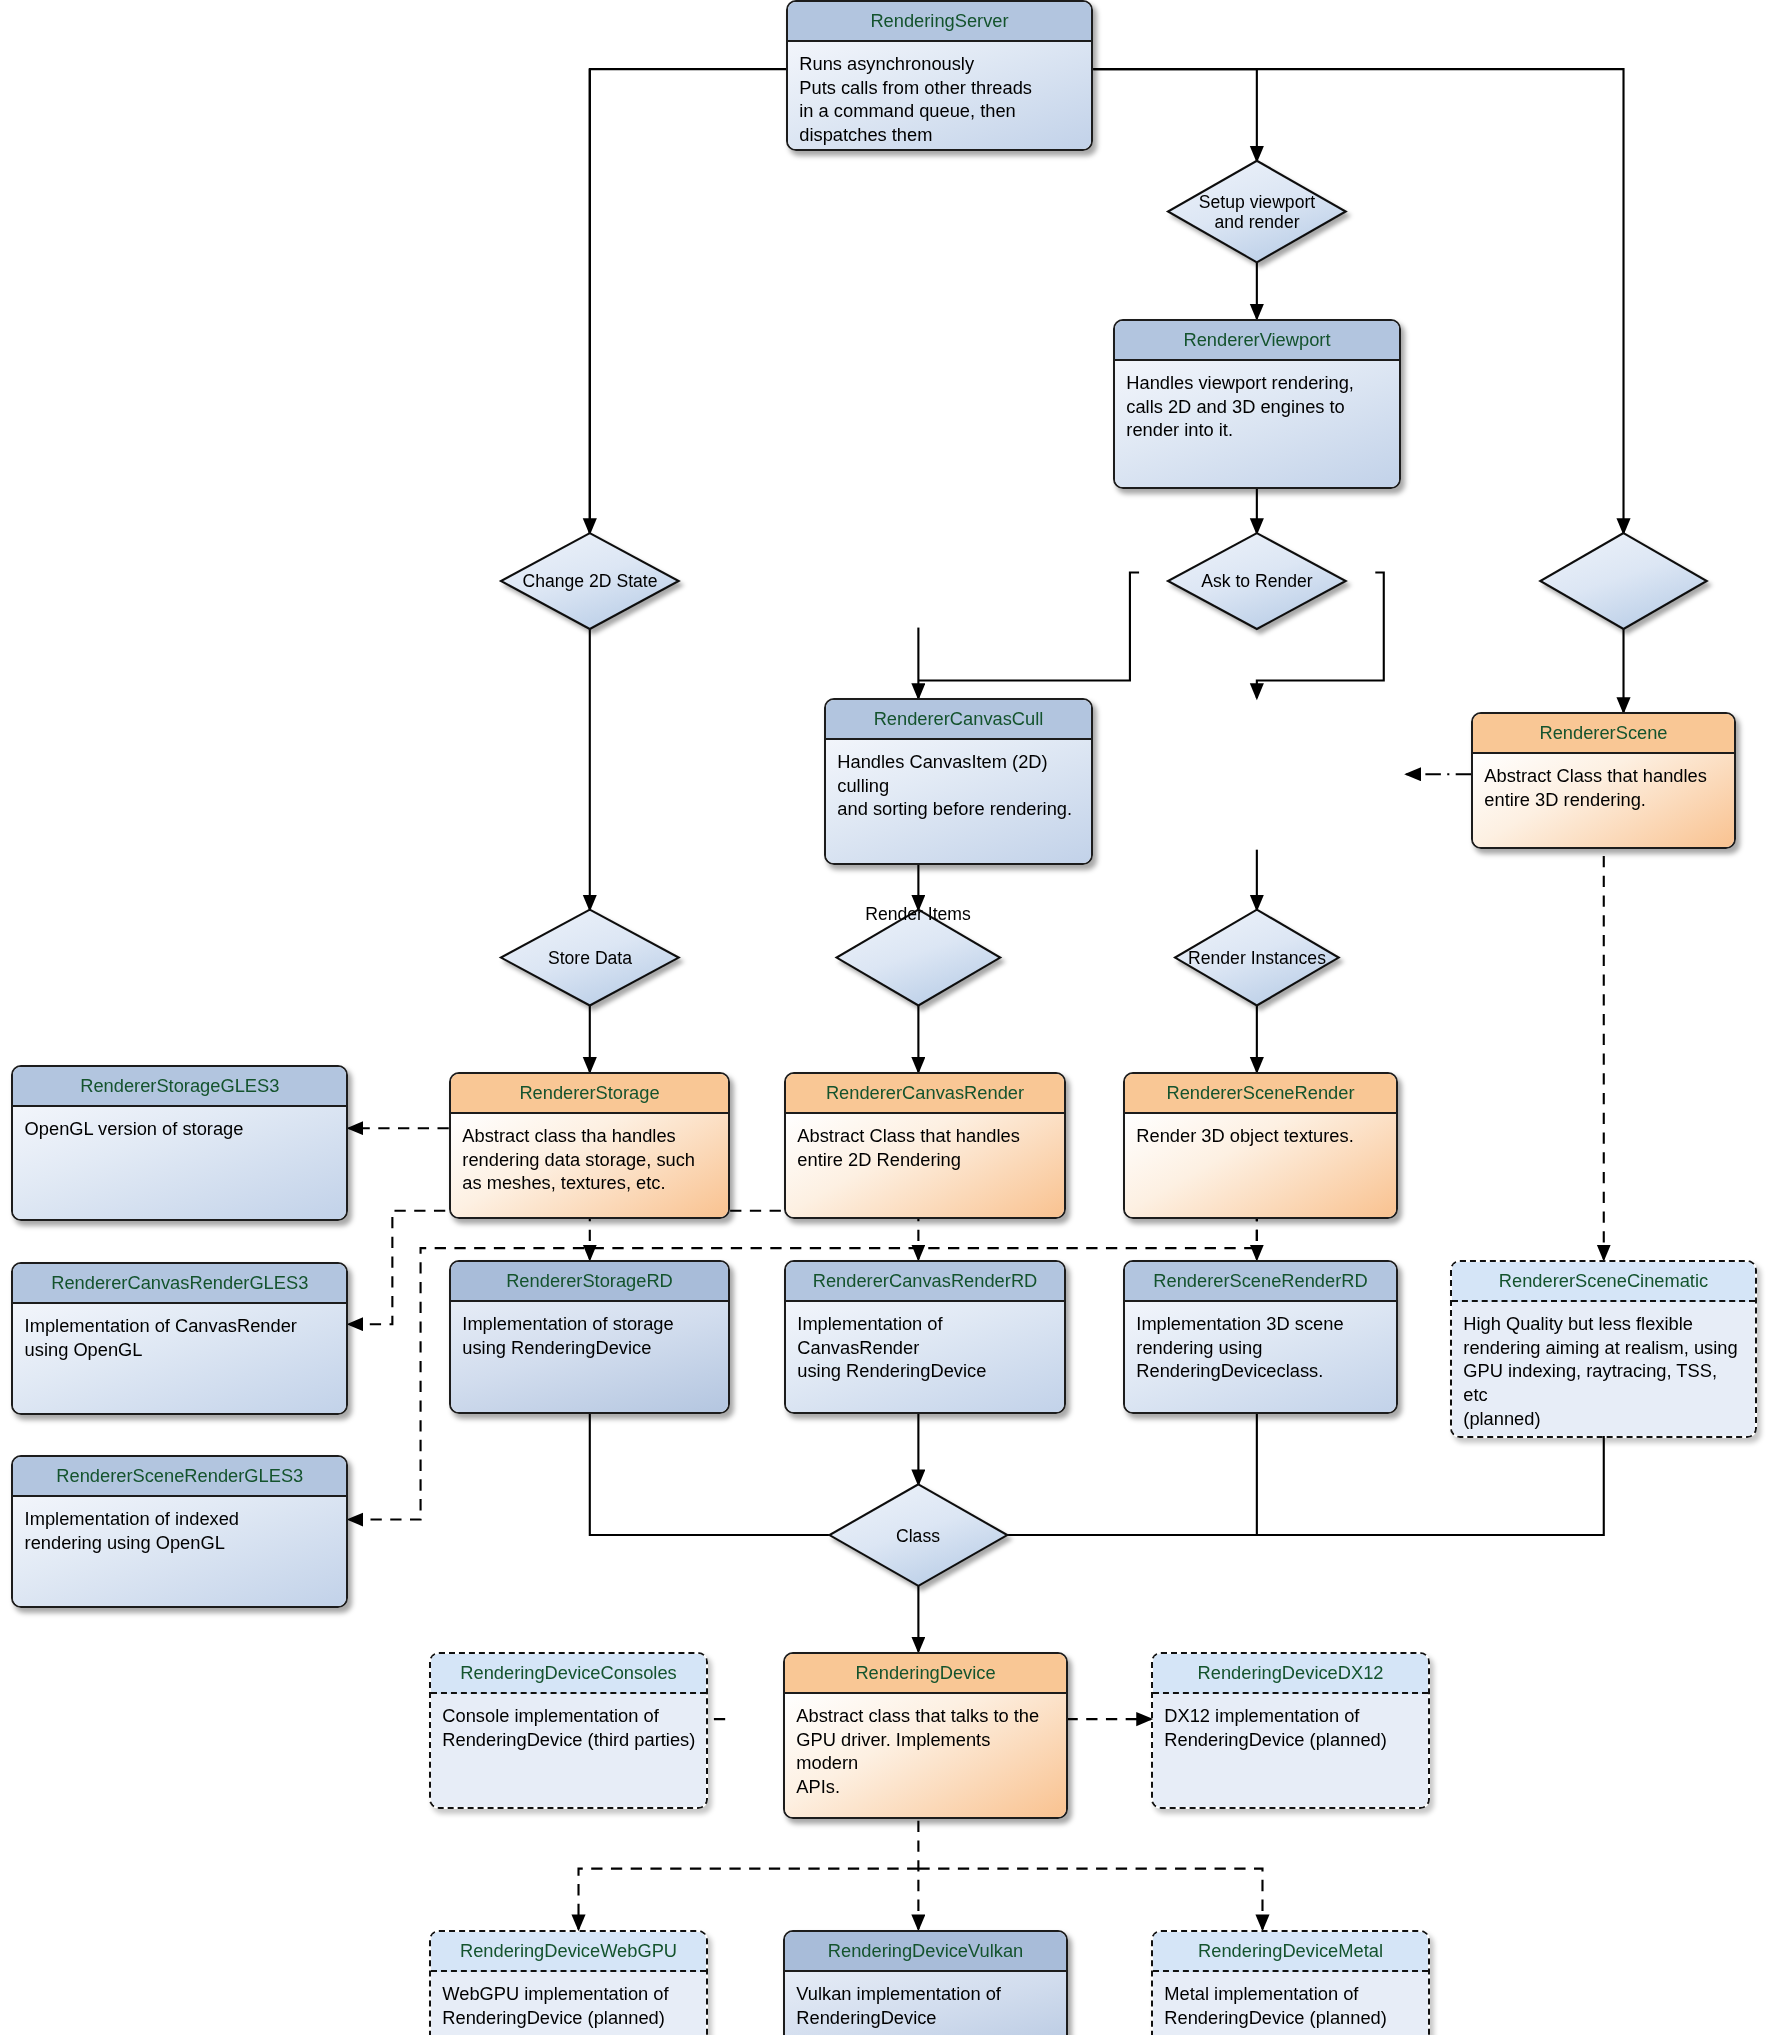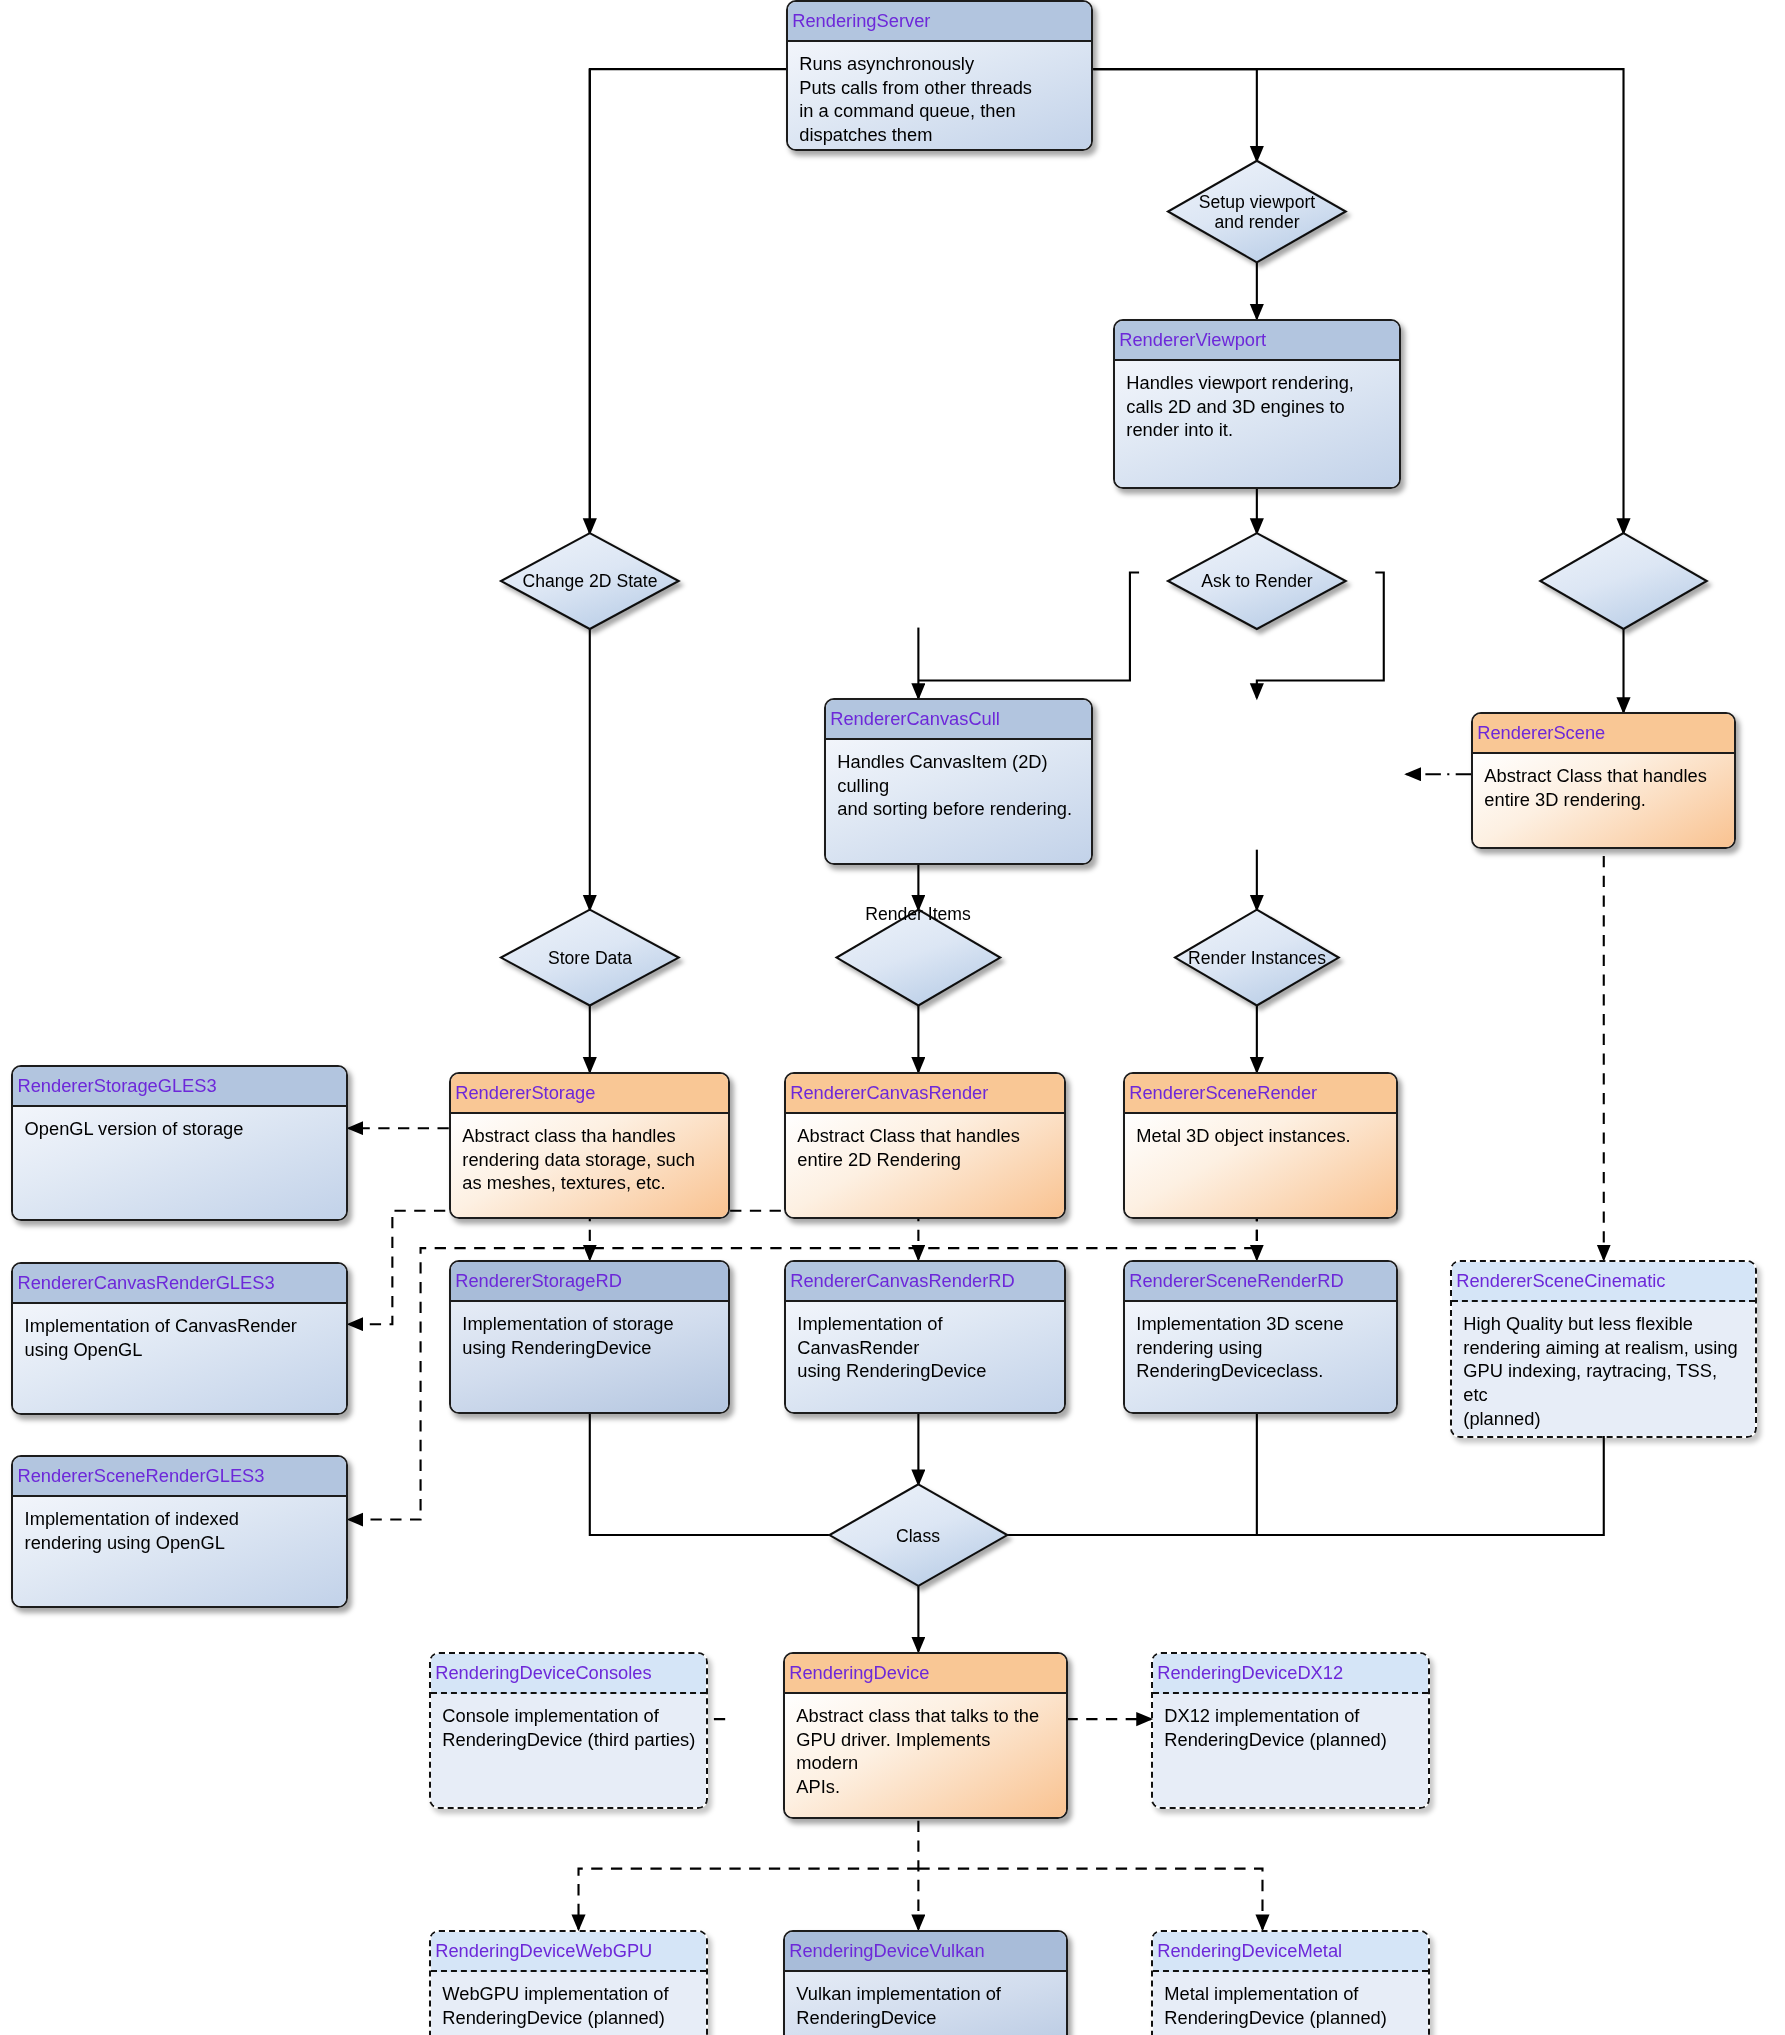--- a/index.html
+++ b/index.html
@@ -7,21 +7,21 @@
         font-family:"Liberation Sans", sans-serif;}
   svg{position:absolute;top:0;left:0;width:1786px;height:2035px;}
   .edge{fill:none;stroke:#000000;stroke-width:3;}
   .edge-dash{fill:none;stroke:#000000;stroke-width:3;stroke-dasharray:16 12;}
   .edge-dashdot{fill:none;stroke:#000000;stroke-width:3;stroke-dasharray:22 9 3 9;}
   .node{position:absolute;box-sizing:border-box;border:2.1px solid #1c1c1c;
         border-radius:10px;overflow:hidden;
         box-shadow:3.5px 4.2px 5px rgba(0,0,0,0.34);}
   .node.dashed{border-style:dashed;border-width:2.8px;border-color:#111;
         box-shadow:3.5px 4.2px 5px rgba(0,0,0,0.22);}
-  .node .hdr{font-size:18.3px;color:#6d28d9;
+  .node .hdr{text-align:center;font-size:18.3px;color:#14532d;
         padding:9.2px 4.2px 8.5px 4.2px;border-bottom:2.1px solid #1c1c1c;
         line-height:1.1;}
   .node.dashed .hdr{border-bottom:2.8px dashed #111;}
   .node .bdy{font-size:18.3px;color:#000;padding:10px 10px 7px 11.3px;
         line-height:1.30;}
   
   .c-blue .hdr{background:#b2c5df;}
   .c-blue .bdy{background:linear-gradient(160deg,#f2f5fb 0%,#e2eaf5 35%,#c2d2e9 100%);}
   
   .c-orange .hdr{background:#f9c795;}
@@ -177,21 +177,21 @@
 </div>
 
 <div class="node c-orange" style="left:784px;top:1072px;width:282px;">
   <div class="hdr">RendererCanvasRender</div>
   <div class="bdy" style="white-space:pre-line;height:86px;">Abstract Class that handles
 entire 2D Rendering</div>
 </div>
 
 <div class="node c-orange" style="left:1123px;top:1072px;width:275px;">
   <div class="hdr">RendererSceneRender</div>
-  <div class="bdy" style="white-space:pre-line;height:86px;">Metal 3D object instances.</div>
+  <div class="bdy" style="white-space:pre-line;height:86px;">Render 3D object textures.</div>
 </div>
 
 <div class="node c-blue" style="left:11.3px;top:1262px;width:337px;">
   <div class="hdr">RendererCanvasRenderGLES3</div>
   <div class="bdy" style="white-space:pre-line;height:92px;">Implementation of CanvasRender
 using OpenGL</div>
 </div>
 
 <div class="node c-blue2" style="left:449px;top:1260px;width:281px;">
   <div class="hdr">RendererStorageRD</div>

